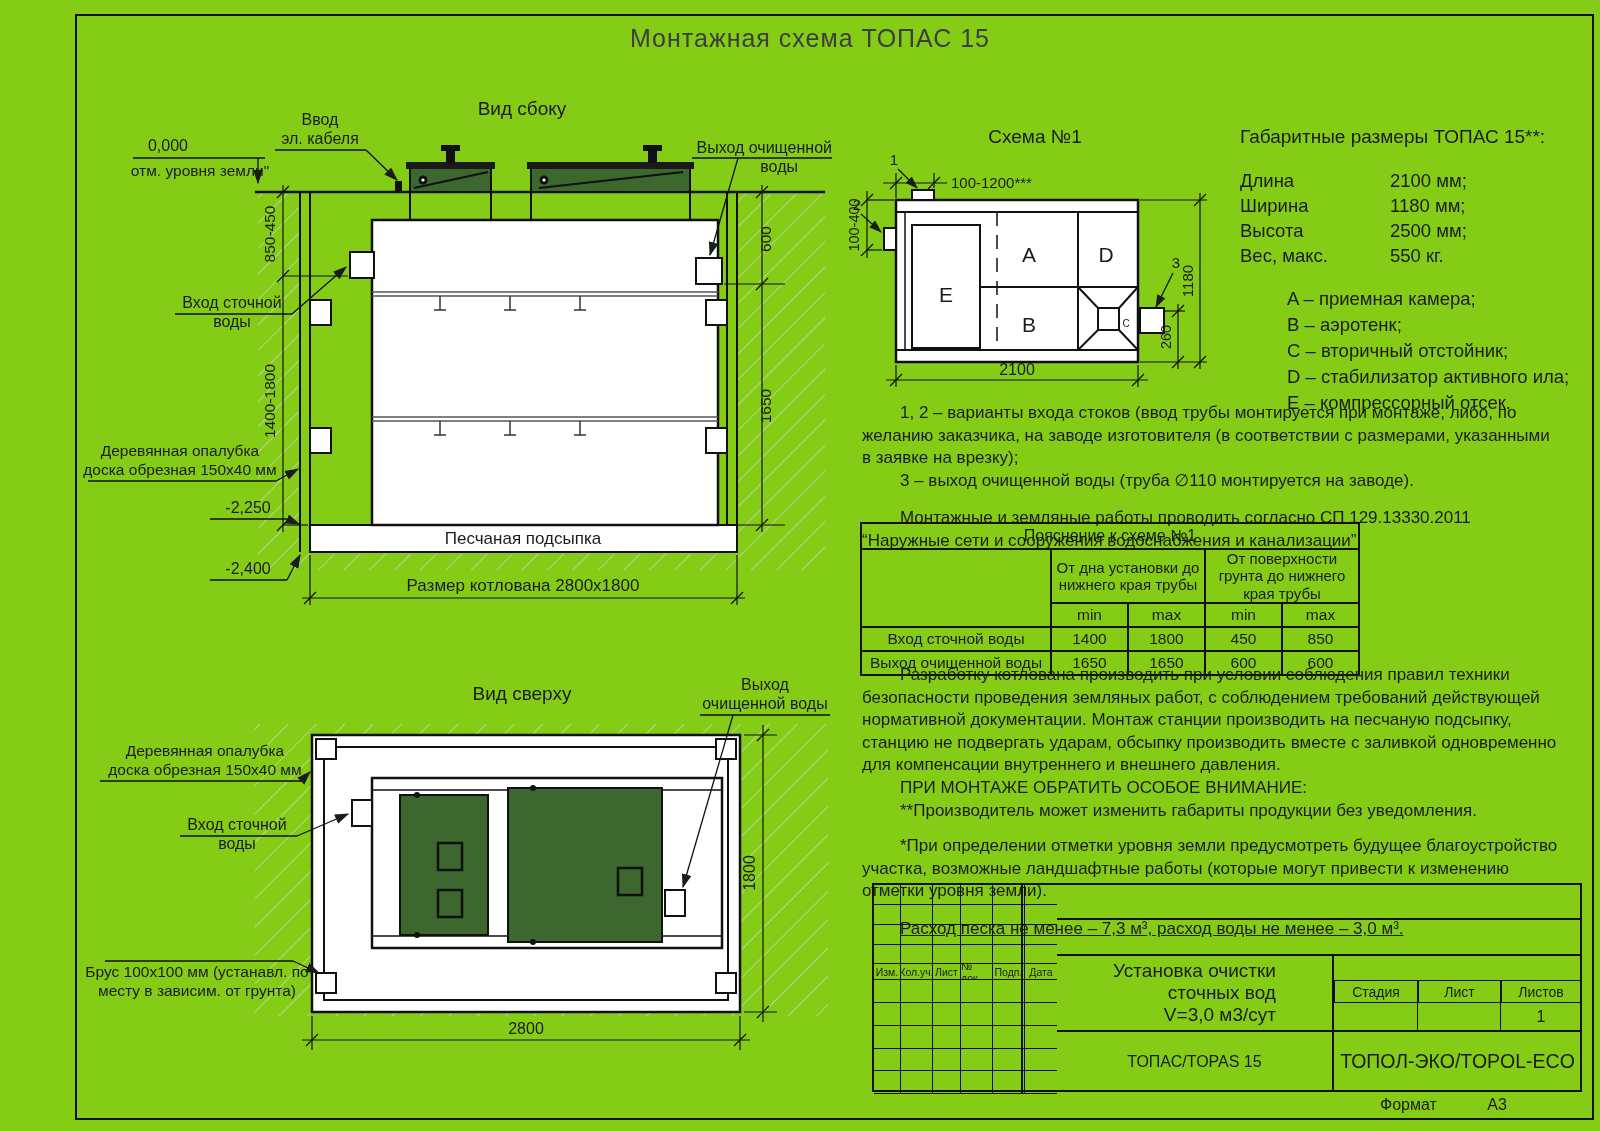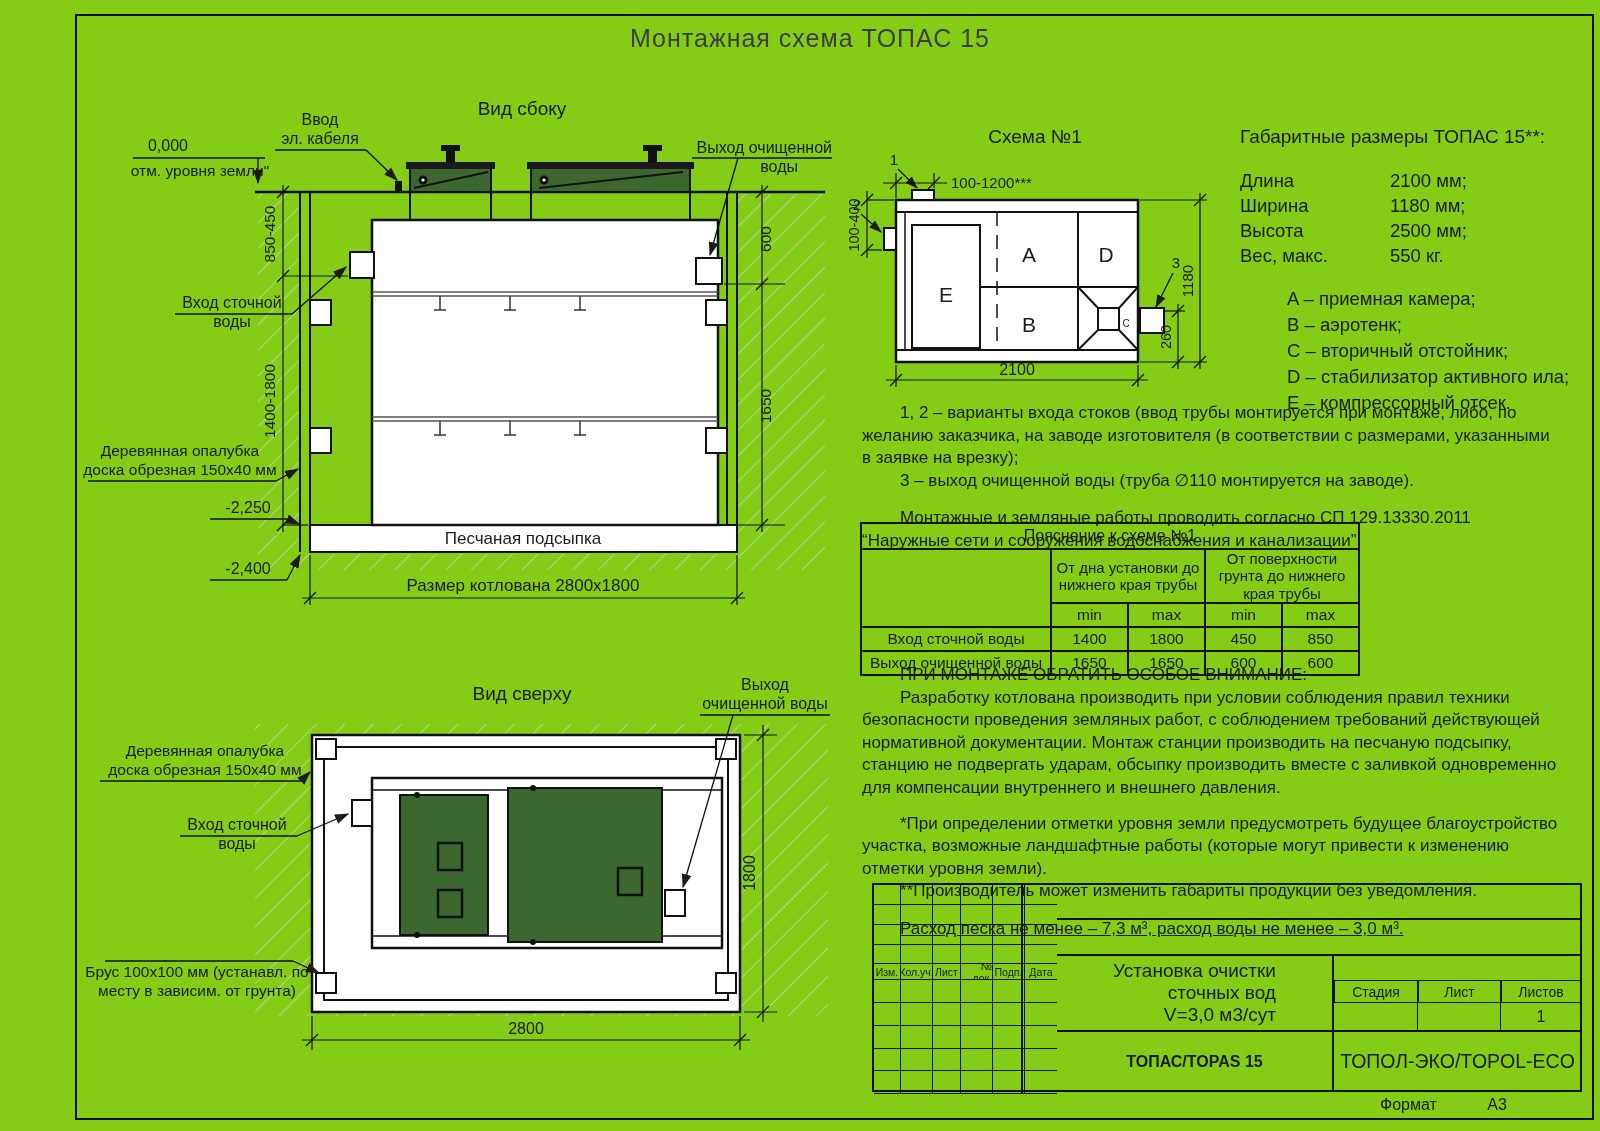--- a/index.html
+++ b/index.html
@@ -31,21 +31,21 @@
   #attention{position:absolute;left:862px;top:664px;width:700px;font-size:17px;line-height:1.33;}
   #attention p{margin:0;}
   #attention .ind{text-indent:38px;}
   #attention .fns{margin-top:13px;}
   #attention .cons{margin-top:15px;text-indent:38px;text-decoration:underline;}
   
   #tblock{position:absolute;left:872px;top:883px;width:710px;height:209px;border:2.5px solid #111;box-sizing:border-box;}
   #tblock .cell{position:absolute;box-sizing:border-box;border:0 solid #111;text-align:right;}
   #rev-grid{position:absolute;left:0;top:0;width:149px;height:209px;display:grid;
             grid-template-columns:27px 32px 28px 32px 32px 32px;
-            grid-template-rows:20px 20px 20px 19px 16px 23px 23px 23px 22px 23px;box-sizing:border-box;border-right:2px solid #111;text-align:right;}
+            grid-template-rows:20px 20px 20px 19px 16px 23px 23px 23px 22px 23px;box-sizing:border-box;border-right:2px solid #111;}
   #rev-grid div{border-right:1.5px solid #111;border-bottom:1.5px solid #111;box-sizing:border-box;
                 font-size:10.5px;display:flex;align-items:center;justify-content:center;overflow:hidden;}
   #rev-grid div:nth-child(6n){border-right:none;}
   .tb-text{display:flex;align-items:center;justify-content:center;text-align:center;}
   #format-line{position:absolute;top:1096px;left:1380px;width:200px;font-size:16px;}
 </style>
 </head>
 <body>
 
 <div id="sheet">
@@ -353,24 +353,24 @@
       <td class="c0">Выход очищенной воды</td>
       <td class="cv">1650</td>
       <td class="cv">1650</td>
       <td class="cv">600</td>
       <td class="cv">600</td>
     </tr>
   </tbody>
     </table>
 
   <div id="attention">
+    <p class="ind">Разработку котлована производить при условии соблюдения правил техники безопасности проведения земляных работ, с соблюдением требований действующей нормативной документации. Монтаж станции производить на песчаную подсыпку, станцию не подвергать ударам, обсыпку производить вместе с заливкой одновременно для компенсации внутреннего и внешнего давления.</p>
     <p class="ind">ПРИ МОНТАЖЕ ОБРАТИТЬ ОСОБОЕ ВНИМАНИЕ:</p>
-    <p class="ind">Разработку котлована производить при условии соблюдения правил техники безопасности проведения земляных работ, с соблюдением требований действующей нормативной документации. Монтаж станции производить на песчаную подсыпку, станцию не подвергать ударам, обсыпку производить вместе с заливкой одновременно для компенсации внутреннего и внешнего давления.</p>
+    <p class="ind">**Производитель может изменить габариты продукции без уведомления.</p>
     <p class="ind fns">*При определении отметки уровня земли предусмотреть будущее благоустройство участка, возможные ландшафтные работы (которые могут привести к изменению отметки уровня земли).</p>
-    <p class="ind">**Производитель может изменить габариты продукции без уведомления.</p>
     <p class="cons">Расход песка не менее – 7,3 м³, расход воды не менее – 3,0 м³.</p>
   </div>
 
   <svg class="abs" style="left:85px;top:672px;" width="750" height="395" viewBox="0 0 750 395">
     <defs>
       <pattern id="hatch2" width="20" height="20" patternUnits="userSpaceOnUse" patternTransform="rotate(45)">
         <line x1="0" y1="0" x2="0" y2="20" stroke="#dcdcdc" stroke-width="1.2"></line>
       </pattern>
       <marker id="arr3" markerWidth="12" markerHeight="10" refX="10" refY="5" orient="auto">
         <path d="M0,1.2 L11,5 L0,8.8 z" fill="#1c1c1c"></path>
@@ -519,21 +519,21 @@
         <div>сточных вод</div>
         <div>V=3,0 м3/сут</div>
       </div>
     </div>
     <div class="cell tb-text" style="left:460px;top:95px;width:84px;height:23px;border:1.5px solid #111;font-size:14px;">Стадия</div>
     <div class="cell tb-text" style="left:544px;top:95px;width:83px;height:23px;border:1.5px solid #111;font-size:14px;">Лист</div>
     <div class="cell tb-text" style="left:627px;top:95px;width:80px;height:23px;border:1.5px solid #111;font-size:14px;">Листов</div>
     <div class="cell tb-text" style="left:460px;top:118px;width:84px;height:29px;border-right:1.5px solid #111;border-bottom:2px solid #111;"></div>
     <div class="cell tb-text" style="left:544px;top:118px;width:83px;height:29px;border-right:1.5px solid #111;border-bottom:2px solid #111;"></div>
     <div class="cell tb-text" style="left:627px;top:118px;width:80px;height:29px;border-bottom:2px solid #111;font-size:16px;">1</div>
-    <div class="cell tb-text" style="left:183px;top:147px;width:277px;height:59px;border-right-width:2px;font-size:16px;font-weight:bold;">ТОПАС/TOPAS 15</div>
+    <div class="cell tb-text" style="left:183px;top:147px;width:277px;height:59px;border-right-width:2px;font-size:16px;">ТОПАС/TOPAS 15</div>
     <div class="cell tb-text" style="left:460px;top:147px;width:247px;height:59px;font-size:19.5px;">ТОПОЛ-ЭКО/TOPOL-ECO</div>
   </div>
 
   <div id="format-line">
     <span>Формат</span>
     <span style="margin-left:46px;">А3</span>
   </div>
 </div>
 
 </body></html>

